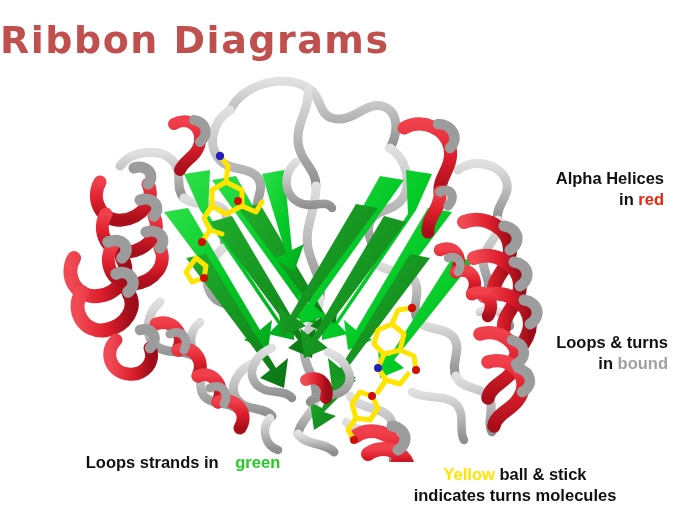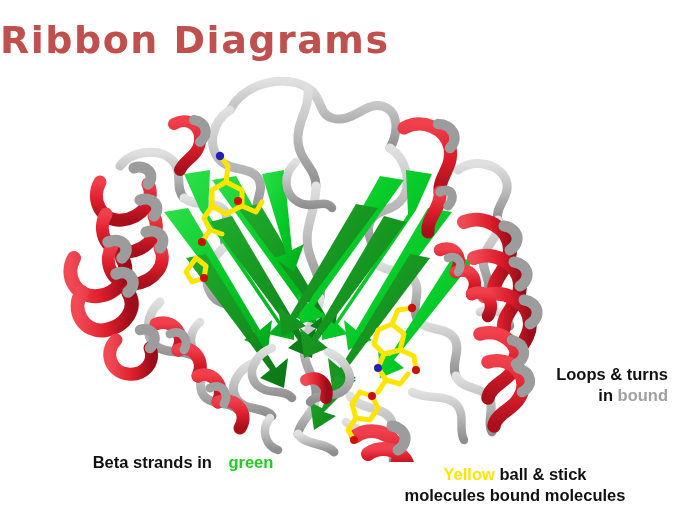--- a/index.html
+++ b/index.html
@@ -44,21 +44,21 @@
   }
   .label .lt { display: block; }
   #label-helices {
     right: 26px;
     top: 168px;
     font-size: 16.5px;
     text-align: right;
   }
   #label-loops {
     right: 22px;
-    top: 364px;
+    top: 332px;
     font-size: 16.5px;
     text-align: right;
   }
   #label-beta {
     left: 18px;
     top: 452px;
     width: 330px;
     font-size: 16.5px;
     text-align: center;
   }
@@ -274,28 +274,32 @@
       <g>
         <circle cx="352" cy="246" r="4.2" fill="#cc1100"></circle>
         <circle cx="356" cy="308" r="4" fill="#cc1100"></circle>
         <circle cx="318" cy="306" r="4" fill="#2222bb"></circle>
         <circle cx="312" cy="334" r="4" fill="#cc1100"></circle>
         <circle cx="294" cy="378" r="4" fill="#cc1100"></circle>
       </g>
     </svg>
   </div>
 
+  <div class="label" id="label-helices">
+    <span class="lt">Alpha Helices</span>
+    <span class="lt"><span>in </span><span class="w-red">red</span></span>
+  </div>
 
   <div class="label" id="label-loops">
     <span class="lt">Loops &amp; turns</span>
     <span class="lt"><span>in </span><span class="w-grey">bound</span></span>
   </div>
 
   <div class="label" id="label-beta">
-    <span class="lt"><span>Beta strands in </span><span class="w-green">green</span></span>
+    <span class="lt"><span>Loops strands in </span><span class="w-green">green</span></span>
   </div>
 
   <div class="label" id="label-yellow">
     <span class="lt"><span class="w-yellow">Yellow</span><span> ball &amp; stick</span></span>
-    <span class="lt">molecules bound molecules</span>
+    <span class="lt">indicates turns molecules</span>
   </div>
 
 </div>
 
 </body></html>

